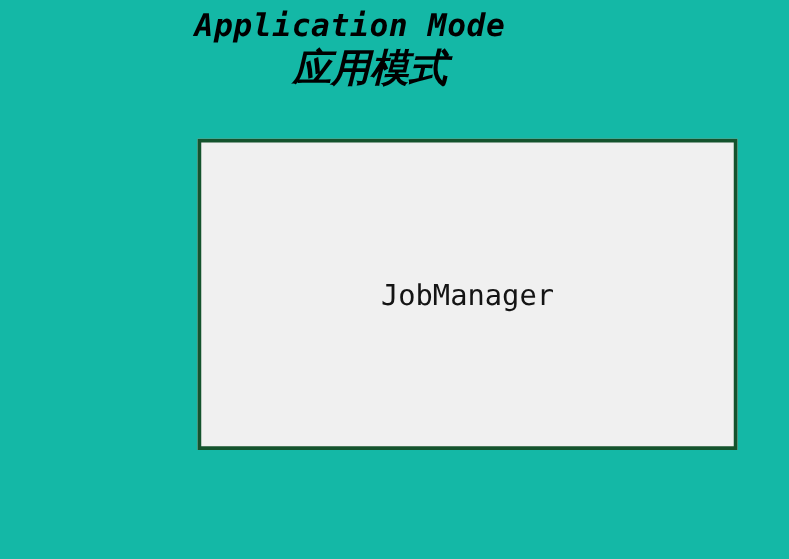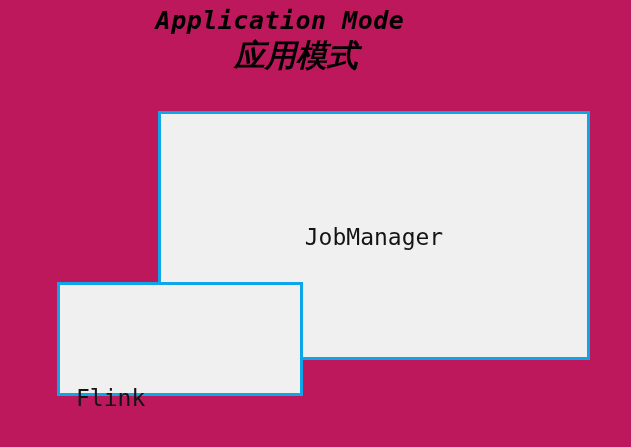--- a/index.html
+++ b/index.html
@@ -4,21 +4,21 @@
 <style>
   html, body {
     margin: 0;
     padding: 0;
     background: #ffffff;
   }
   #canvas {
     position: relative;
     width: 631px;
     height: 447px;
-    background: #be185d;
+    background: #14b8a6;
     overflow: hidden;
     font-family: "DejaVu Sans Mono", "Liberation Mono", monospace;
   }
 
   
   .title-block {
     position: absolute;
     left: 0;
     top: 6px;
     width: 560px;
@@ -44,21 +44,21 @@
     letter-spacing: 0px;
     white-space: pre;
     margin-left: 32px;
   }
 
   
   .box {
     position: absolute;
     box-sizing: border-box;
     background: #f0f0f0;
-    border: 3px solid #0ea5e9;
+    border: 3px solid #14532d;
   }
 
   #jobmanager-box {
     left: 158px;
     top: 111px;
     width: 432px;
     height: 249px;
     z-index: 1;
   }
   .jm-label {
@@ -107,20 +107,14 @@
 
   <div class="title-block">
     <div class="title-en">Application Mode</div>
     <div class="title-zh">应用模式</div>
   </div>
 
   <div id="jobmanager-box" class="box">
     <div class="jm-label">JobManager</div>
   </div>
 
-  <div id="flink-box" class="box">
-    <div class="flink-label">
-      <span class="flink-line">Flink</span>
-      
-    </div>
-  </div>
 
 </div>
 
 </body></html>

